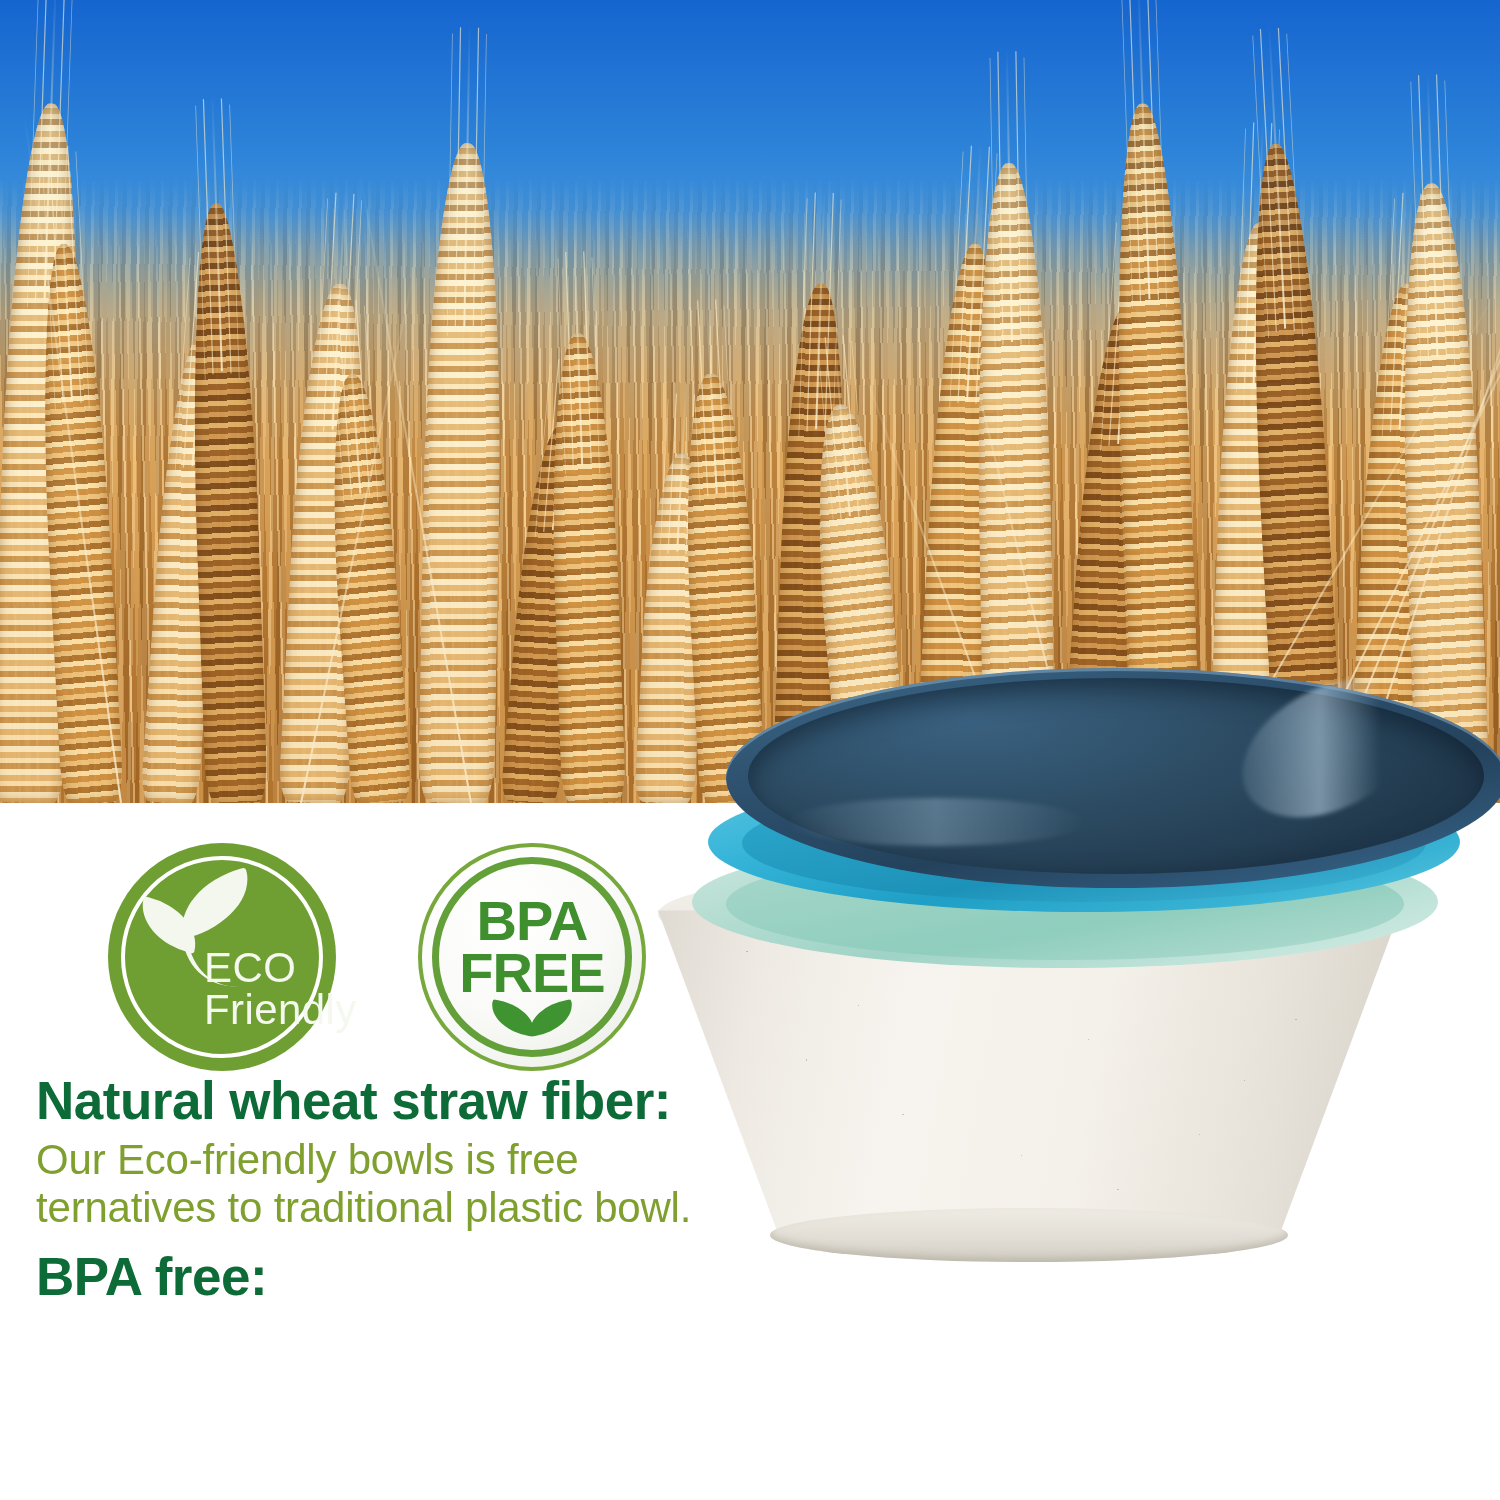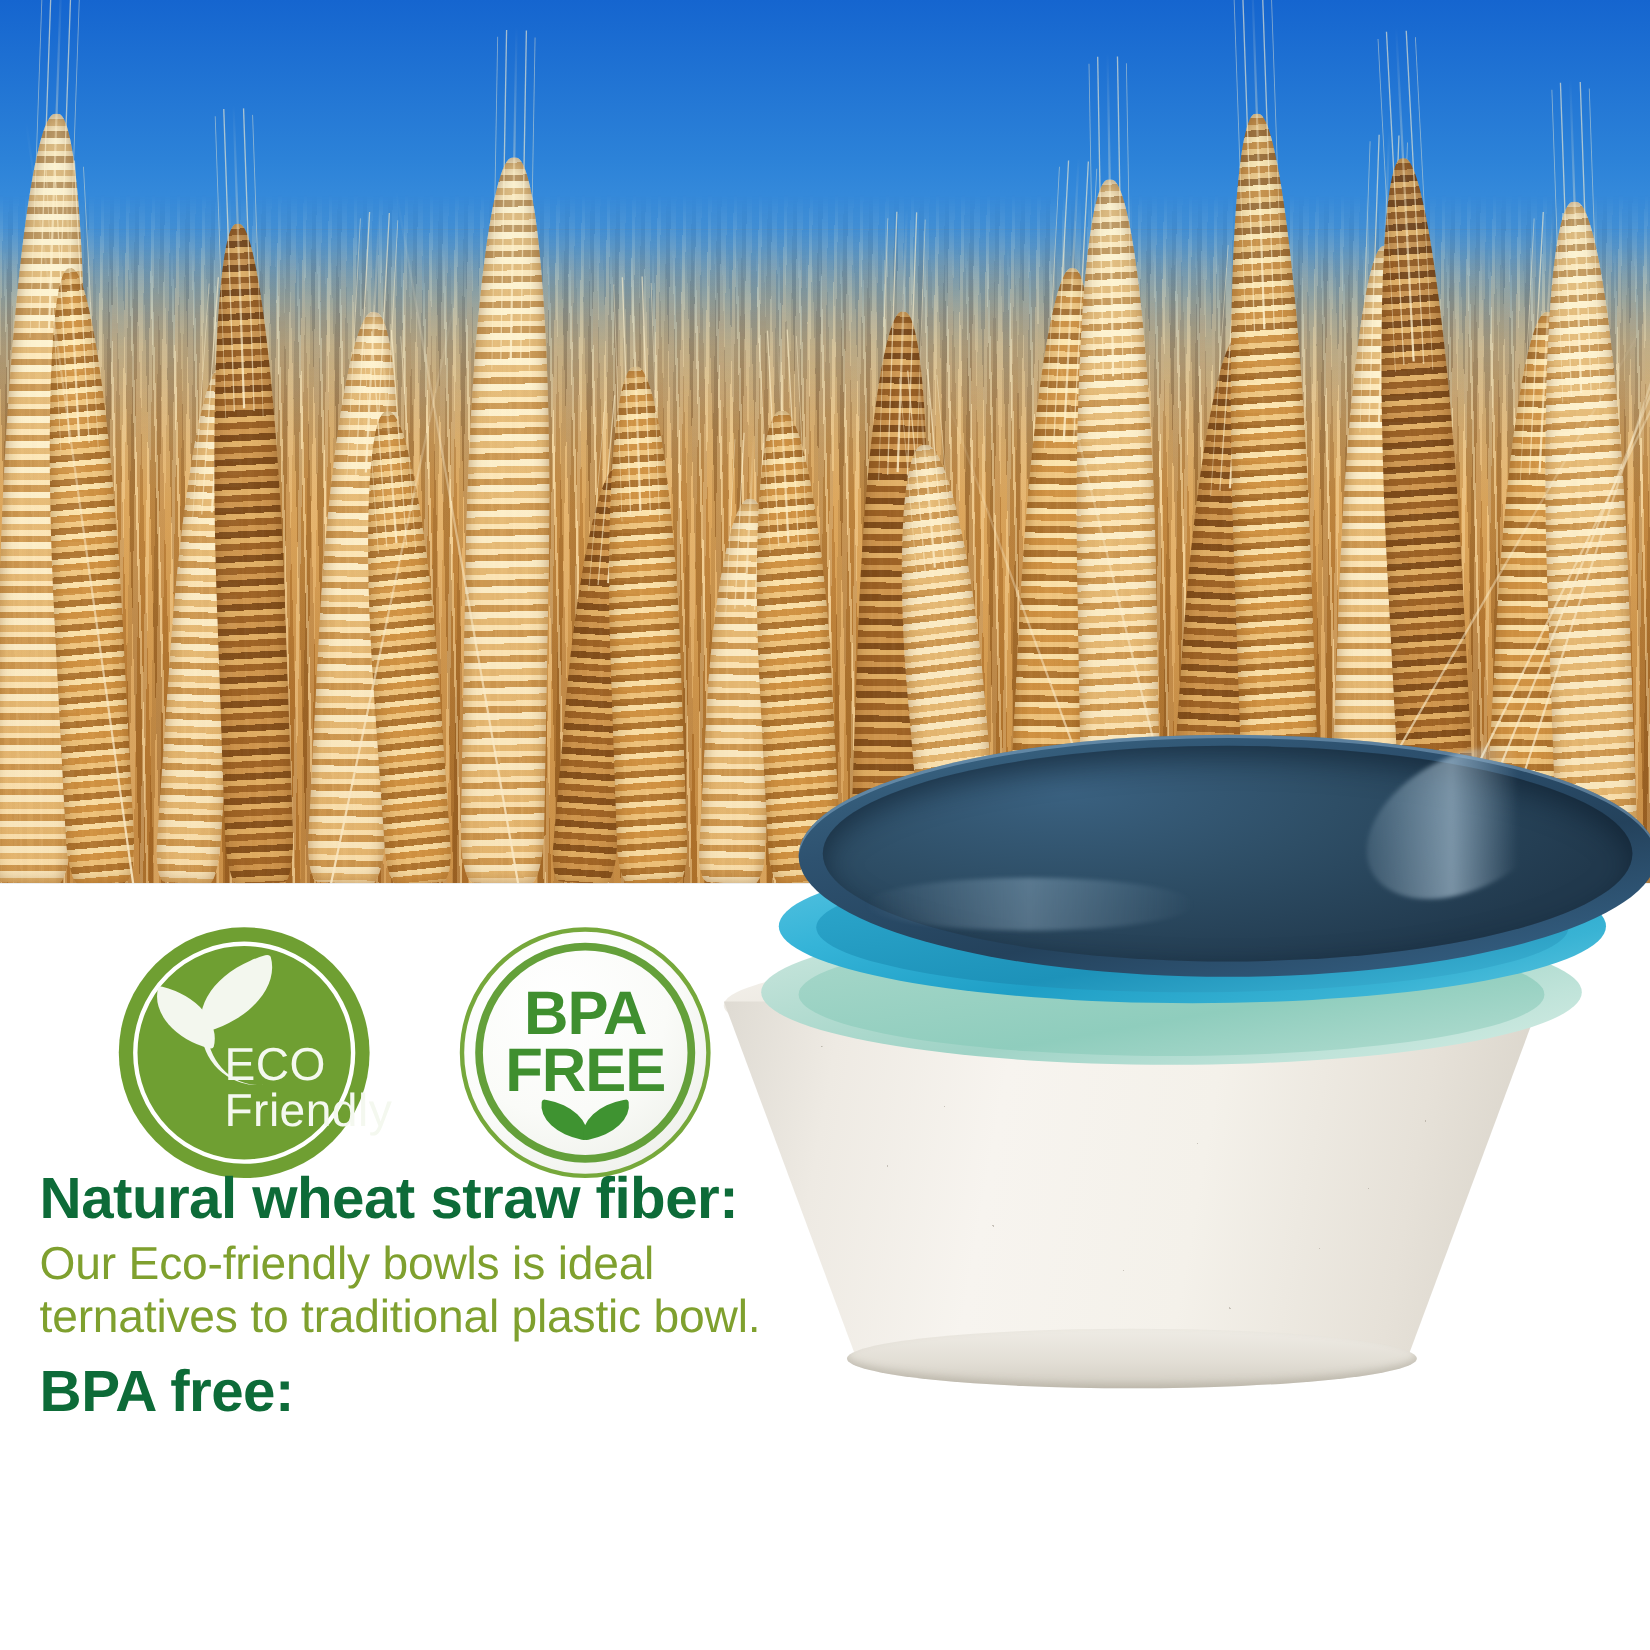--- a/index.html
+++ b/index.html
@@ -154,21 +154,21 @@
     color:#3f8f2f;font-weight:700;line-height:.93;letter-spacing:-1px;
   }
   .bpa-text .l1{font-size:56px;display:block;}
   .bpa-text .l2{font-size:56px;display:block;}
   .bpa-leaves{position:absolute;left:72px;top:156px;width:86px;height:40px;}
   .bleaf-l,.bleaf-r{position:absolute;width:46px;height:30px;background:#3f9331;}
   .bleaf-l{left:0;top:4px;border-radius:6% 100% 6% 100%/10% 100% 10% 100%;transform:rotate(10deg);}
   .bleaf-r{left:38px;top:4px;border-radius:100% 6% 100% 6%/100% 10% 100% 10%;transform:rotate(-10deg);}
 
   
-  #copy{position:absolute;left:36px;top:260px;width:1420px;}
+  #copy{position:absolute;left:36px;top:271px;width:1420px;}
   .head{
     color:#0d6b38;font-weight:700;font-size:53px;line-height:1.02;
     letter-spacing:-.5px;white-space:nowrap;
   }
   .body-line{
     color:#7fa02e;font-weight:400;font-size:42px;line-height:1.13;
     letter-spacing:-.2px;white-space:nowrap;
   }
   #block-wheat{margin-bottom:0;}
   #block-wheat .head{margin-bottom:8px;}
@@ -349,21 +349,21 @@
         <div class="bleaf-r"></div>
       </div>
     </div>
 
   </div>
 
   <div id="copy">
 
     <div id="block-wheat">
       <div class="head">Natural wheat straw fiber:</div>
-      <div class="body-line">Our Eco-friendly bowls is ideal</div>
+      <div class="body-line">Our Eco-friendly bowls is free</div>
       <div class="body-line">ternatives to traditional plastic bowl.</div>
     </div>
 
     <div id="block-bpa">
       <div class="head">BPA free:</div>
     </div>
 
   </div>
 </div>
 

